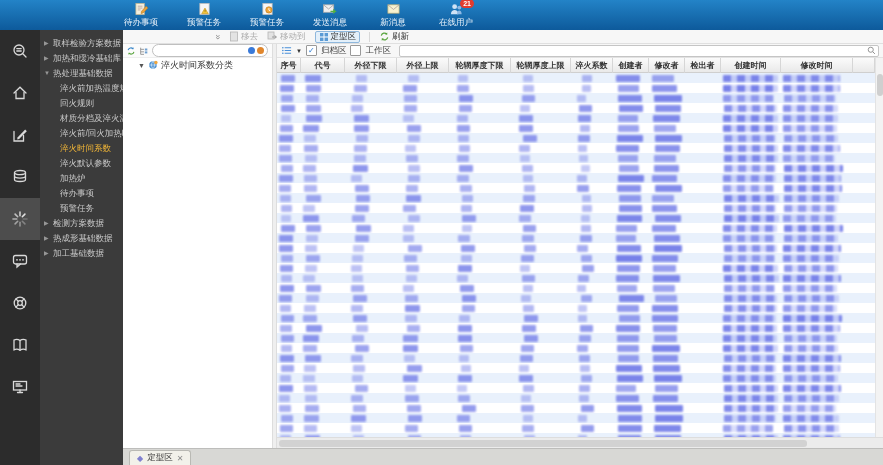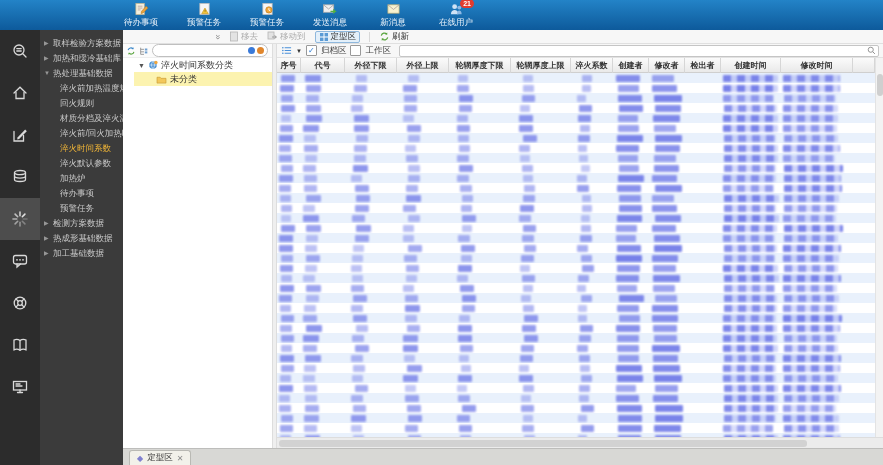--- a/index.html
+++ b/index.html
@@ -316,28 +316,20 @@
       <span class="tw">▼</span>
       <span>
         <svg width="10" height="10" viewBox="0 0 12 12">
             <circle cx="6" cy="6" r="4.6" fill="#4f93d2"></circle>
             <path d="M1.5 6 h9 M6 1.5 a7 7 0 0 1 0 9 M6 1.5 a7 7 0 0 0 0 9" stroke="#dcebf8" stroke-width="0.8" fill="none"></path>
             <circle cx="9.5" cy="3" r="2" fill="#f0a63c"></circle>
           </svg>
       </span>
       <span>淬火时间系数分类</span>
     </div>
-    <div class="tree-row sel">
-      <span>
-        <svg width="11" height="9" viewBox="0 0 12 10">
-            <path d="M1 2.5 h3.5 l1 1.2 H11 V9 H1 Z" fill="#f3c85a" stroke="#c79a34" stroke-width="0.7"></path>
-          </svg>
-      </span>
-      <span>未分类</span>
-    </div>
   </div>
 
   <div id="splitter"></div>
 
   <div id="grid-toolbar">
     <span>
       <svg width="11" height="11" viewBox="0 0 12 12">
           <circle cx="2" cy="3" r="0.9" fill="#4a90d9"></circle>
           <circle cx="2" cy="6" r="0.9" fill="#4a90d9"></circle>
           <circle cx="2" cy="9" r="0.9" fill="#4a90d9"></circle>

